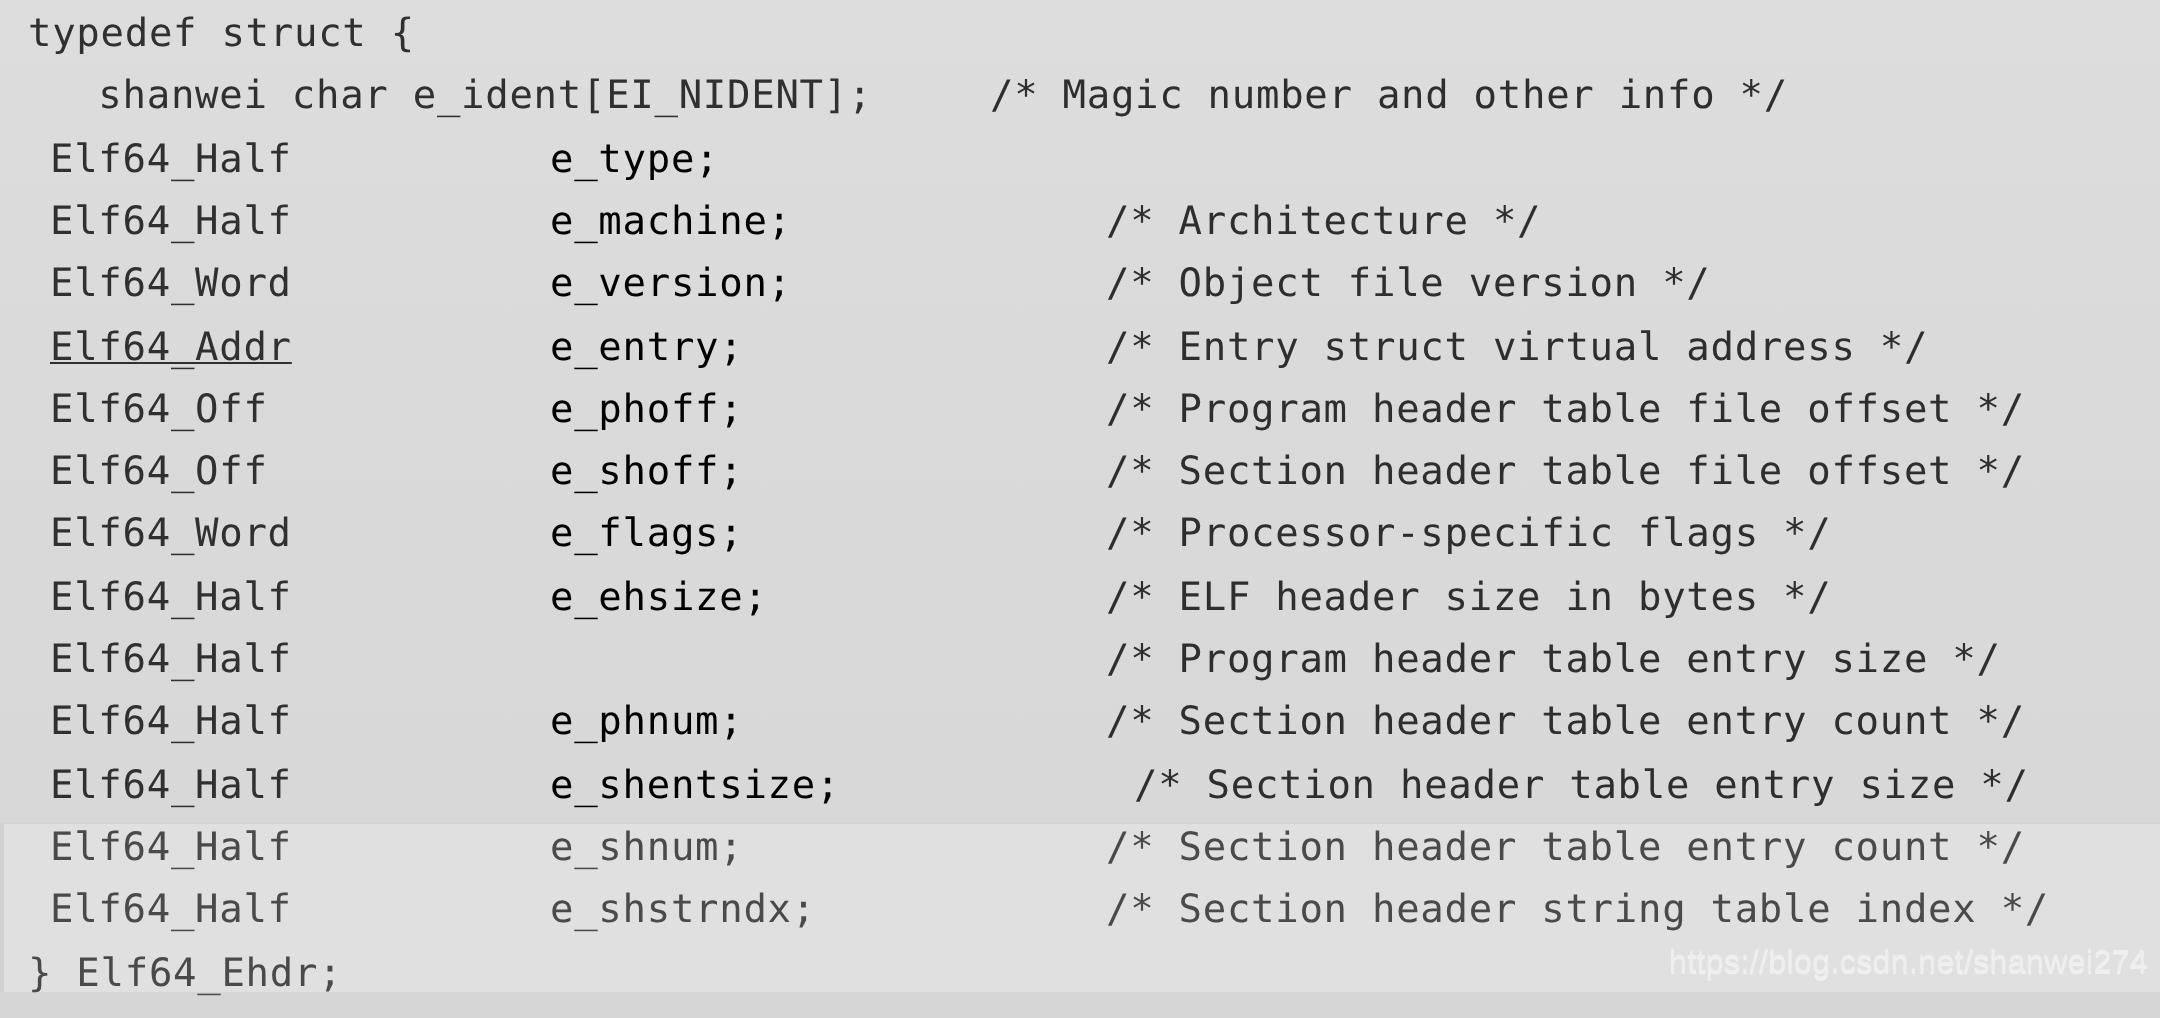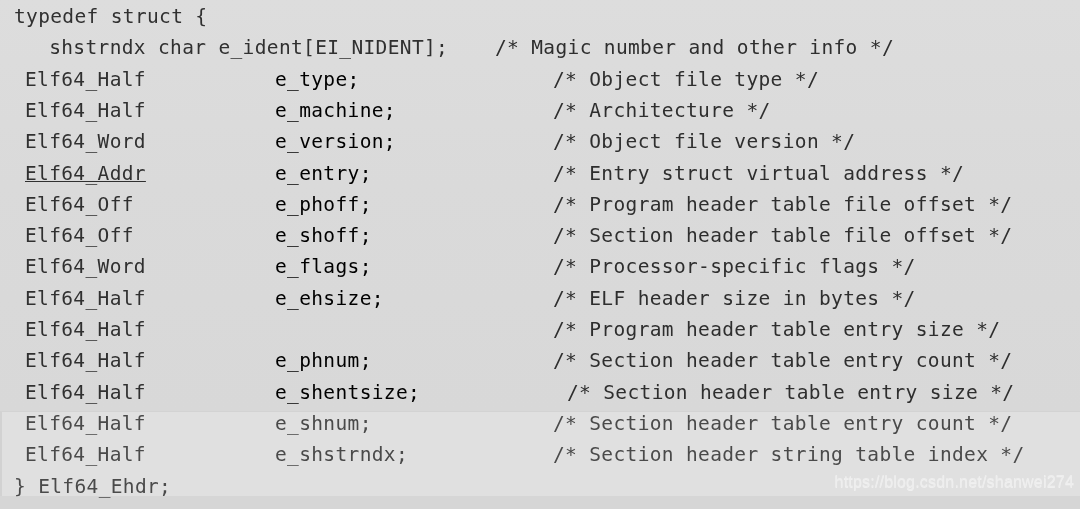--- a/index.html
+++ b/index.html
@@ -89,22 +89,22 @@
 <body>
 
 <div id="screenshot">
 
   <div class="bg-band-top"></div>
   <div class="bg-band-bottom"></div>
   <div class="bg-strip-final"></div>
 
   <div class="code" id="code-block">
       <div class="line" style="top: 1px;"><span class="seg plain" style="left: 14px;">typedef struct {</span></div>
-      <div class="line" style="top: 32.3px;"><span class="seg plain" style="left: 25px;">  shstrndx char e_ident[EI_NIDENT];</span><span class="seg comment" style="left: 495px;">/* Magic number and other info */</span></div>
-      <div class="line" style="top: 63.6px;"><span class="seg type" style="left: 25px;">Elf64_Half</span><span class="seg name" style="left: 275px;">e_type;</span><span class="seg comment" style="left: 553px;">/* Object file type */</span></div>
+      <div class="line" style="top: 32.3px;"><span class="seg plain" style="left: 25px;">  shanwei char e_ident[EI_NIDENT];</span><span class="seg comment" style="left: 495px;">/* Magic number and other info */</span></div>
+      <div class="line" style="top: 63.6px;"><span class="seg type" style="left: 25px;">Elf64_Half</span><span class="seg name" style="left: 275px;">e_type;</span></div>
       <div class="line" style="top: 94.9px;"><span class="seg type" style="left: 25px;">Elf64_Half</span><span class="seg name" style="left: 275px;">e_machine;</span><span class="seg comment" style="left: 553px;">/* Architecture */</span></div>
       <div class="line" style="top: 126.2px;"><span class="seg type" style="left: 25px;">Elf64_Word</span><span class="seg name" style="left: 275px;">e_version;</span><span class="seg comment" style="left: 553px;">/* Object file version */</span></div>
       <div class="line" style="top: 157.5px;"><span class="seg type" style="left: 25px; text-decoration: underline;">Elf64_Addr</span><span class="seg name" style="left: 275px;">e_entry;</span><span class="seg comment" style="left: 553px;">/* Entry struct virtual address */</span></div>
       <div class="line" style="top: 188.8px;"><span class="seg type" style="left: 25px;">Elf64_Off</span><span class="seg name" style="left: 275px;">e_phoff;</span><span class="seg comment" style="left: 553px;">/* Program header table file offset */</span></div>
       <div class="line" style="top: 220.1px;"><span class="seg type" style="left: 25px;">Elf64_Off</span><span class="seg name" style="left: 275px;">e_shoff;</span><span class="seg comment" style="left: 553px;">/* Section header table file offset */</span></div>
       <div class="line" style="top: 251.4px;"><span class="seg type" style="left: 25px;">Elf64_Word</span><span class="seg name" style="left: 275px;">e_flags;</span><span class="seg comment" style="left: 553px;">/* Processor-specific flags */</span></div>
       <div class="line" style="top: 282.7px;"><span class="seg type" style="left: 25px;">Elf64_Half</span><span class="seg name" style="left: 275px;">e_ehsize;</span><span class="seg comment" style="left: 553px;">/* ELF header size in bytes */</span></div>
       <div class="line" style="top: 314px;"><span class="seg type" style="left: 25px;">Elf64_Half</span><span class="seg comment" style="left: 553px;">/* Program header table entry size */</span></div>
       <div class="line" style="top: 345.3px;"><span class="seg type" style="left: 25px;">Elf64_Half</span><span class="seg name" style="left: 275px;">e_phnum;</span><span class="seg comment" style="left: 553px;">/* Section header table entry count */</span></div>
       <div class="line" style="top: 376.6px;"><span class="seg type" style="left: 25px;">Elf64_Half</span><span class="seg name" style="left: 275px;">e_shentsize;</span><span class="seg comment" style="left: 567px;">/* Section header table entry size */</span></div>

